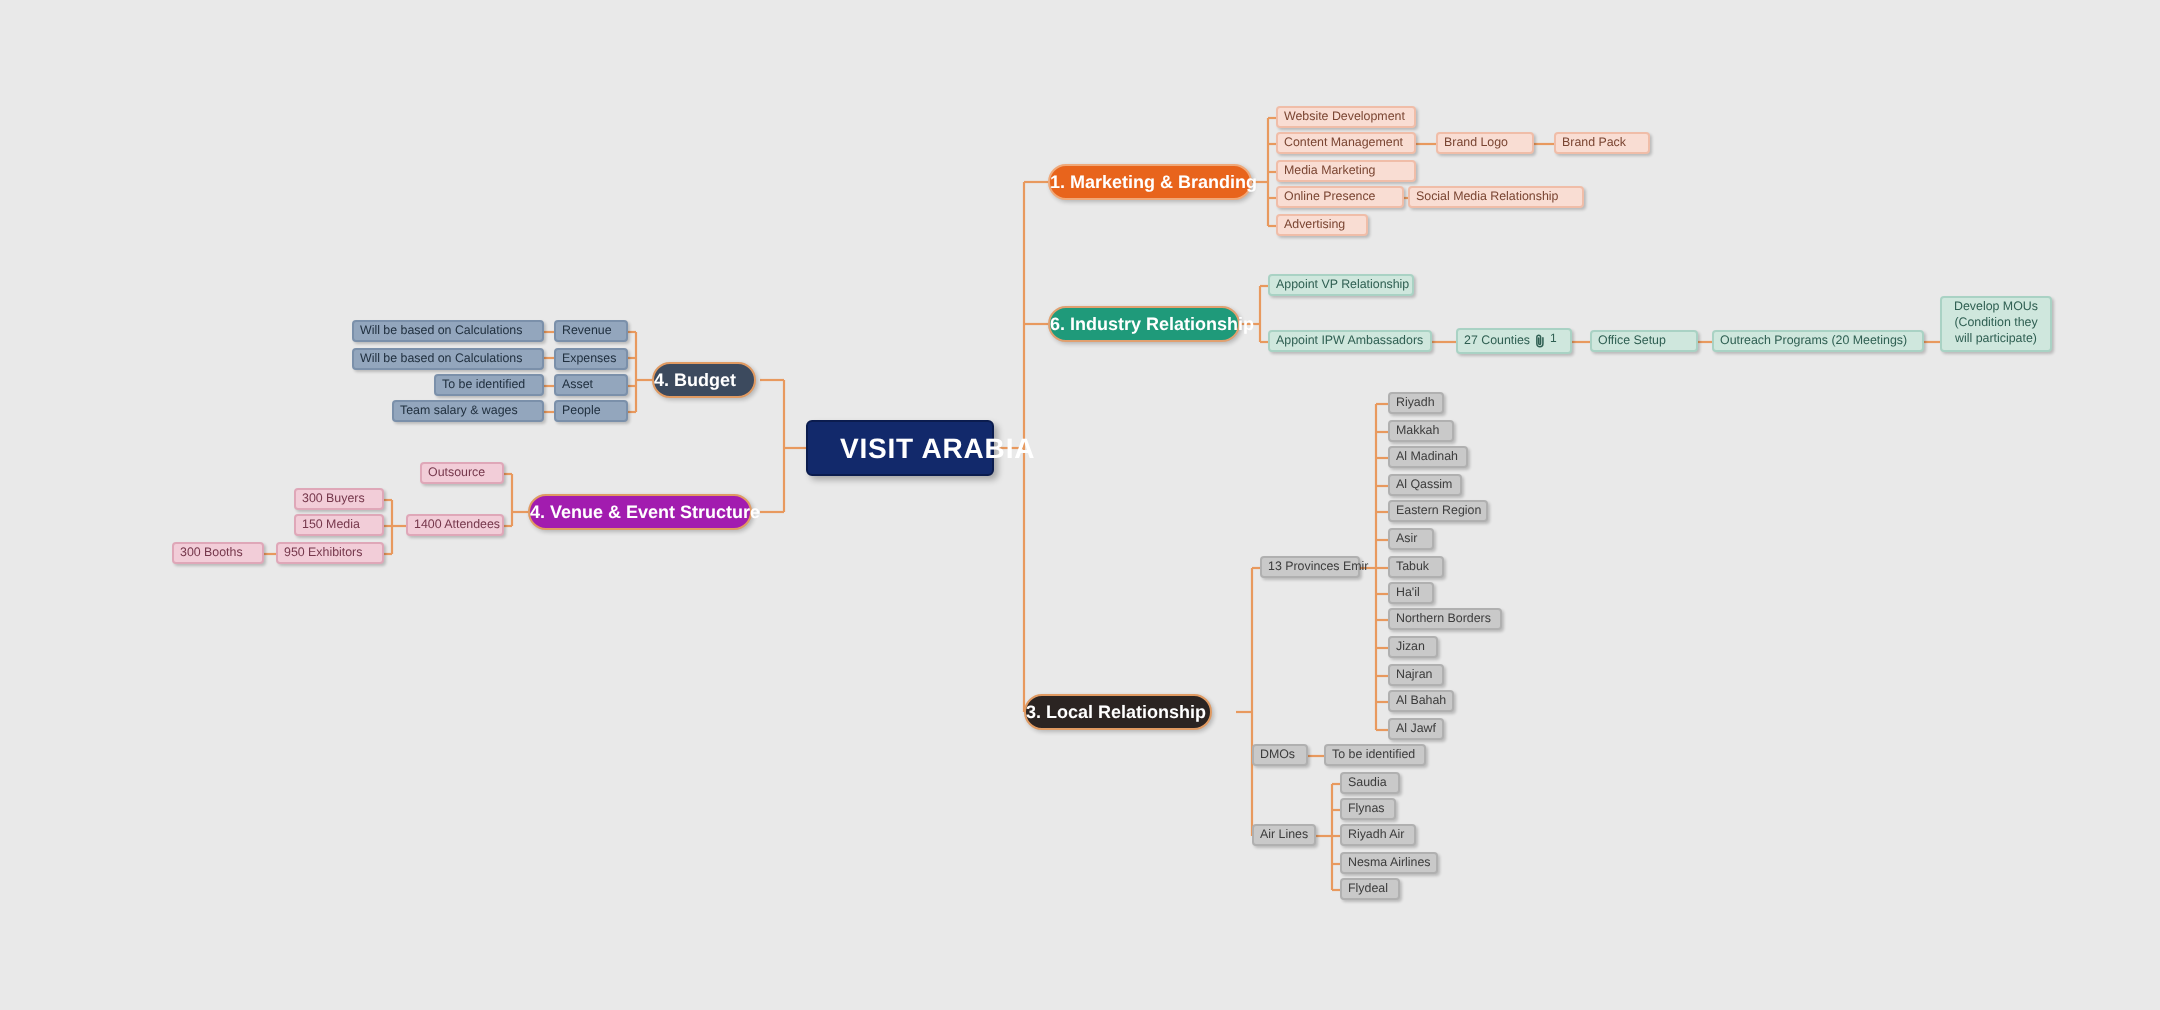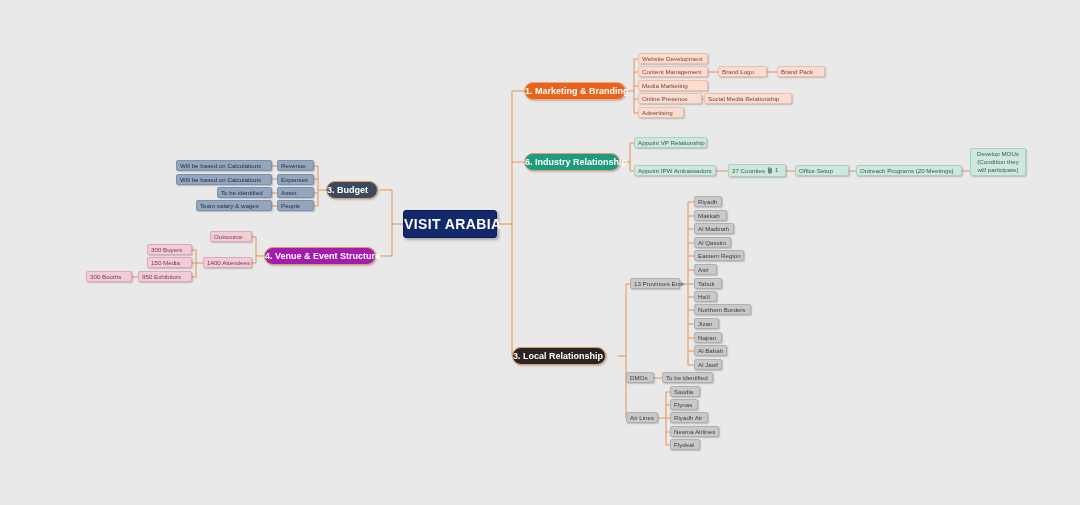--- a/index.html
+++ b/index.html
@@ -37,20 +37,21 @@
   
   .root {
     background: #12296b;
     border: 1px solid #0b1c4e;
     border-radius: 3px;
     color: #ffffff;
     font-size: 14px;
     font-weight: bold;
     letter-spacing: .4px;
     box-shadow: 2px 2px 3px rgba(0,0,0,.28);
+    padding-left: 16px;
   }
 
   
   .b1 {
     border-radius: 9px;
     font-size: 9px;
     font-weight: bold;
     color: #ffffff;
     border: 1px solid #e08a4e;
     box-shadow: 1px 1px 2px rgba(0,0,0,.22);
@@ -328,21 +329,21 @@
     <span>150 Media</span>
   </div>
   <div class="node chip pink" style="left:138px;top:271px;width:54px;height:11px;">
     <span>950 Exhibitors</span>
   </div>
   <div class="node chip pink" style="left:86px;top:271px;width:46px;height:11px;">
     <span>300 Booths</span>
   </div>
 
   <div class="node b1 slate" style="left:326px;top:181px;width:52px;height:18px;">
-    <span>3. Budget</span>
+    <span>4. Budget</span>
   </div>
 
   <div class="node chip blue" style="left:277px;top:160px;width:37px;height:11px;">
     <span>Revenue</span>
   </div>
   <div class="node chip blue" style="left:277px;top:174px;width:37px;height:11px;">
     <span>Expenses</span>
   </div>
   <div class="node chip blue" style="left:277px;top:187px;width:37px;height:11px;">
     <span>Asset</span>

